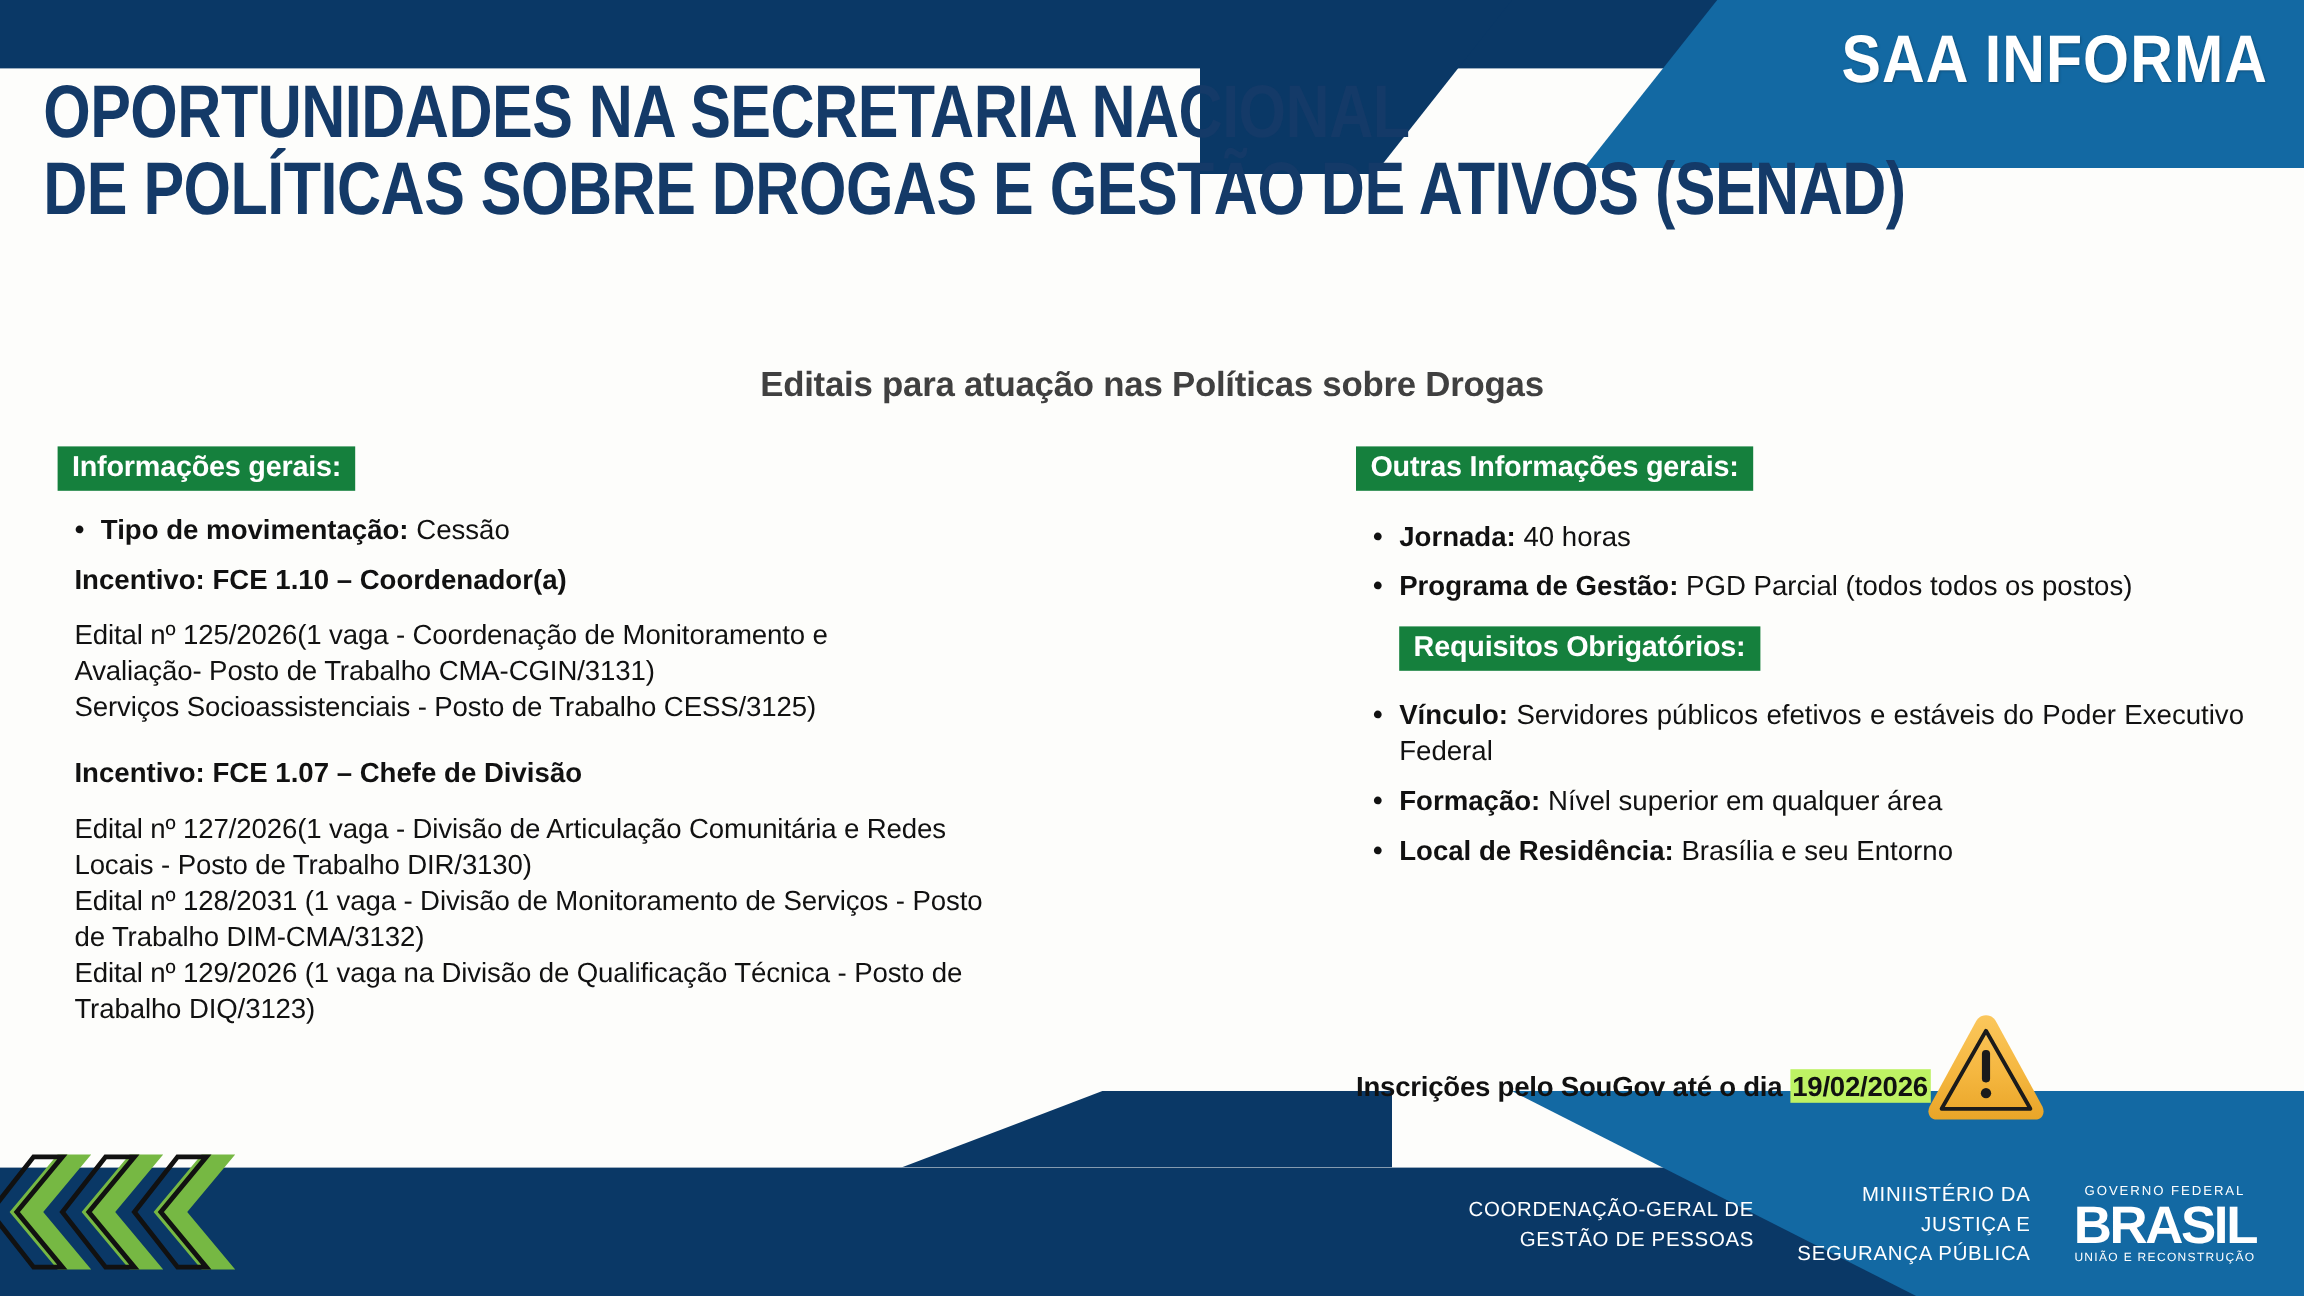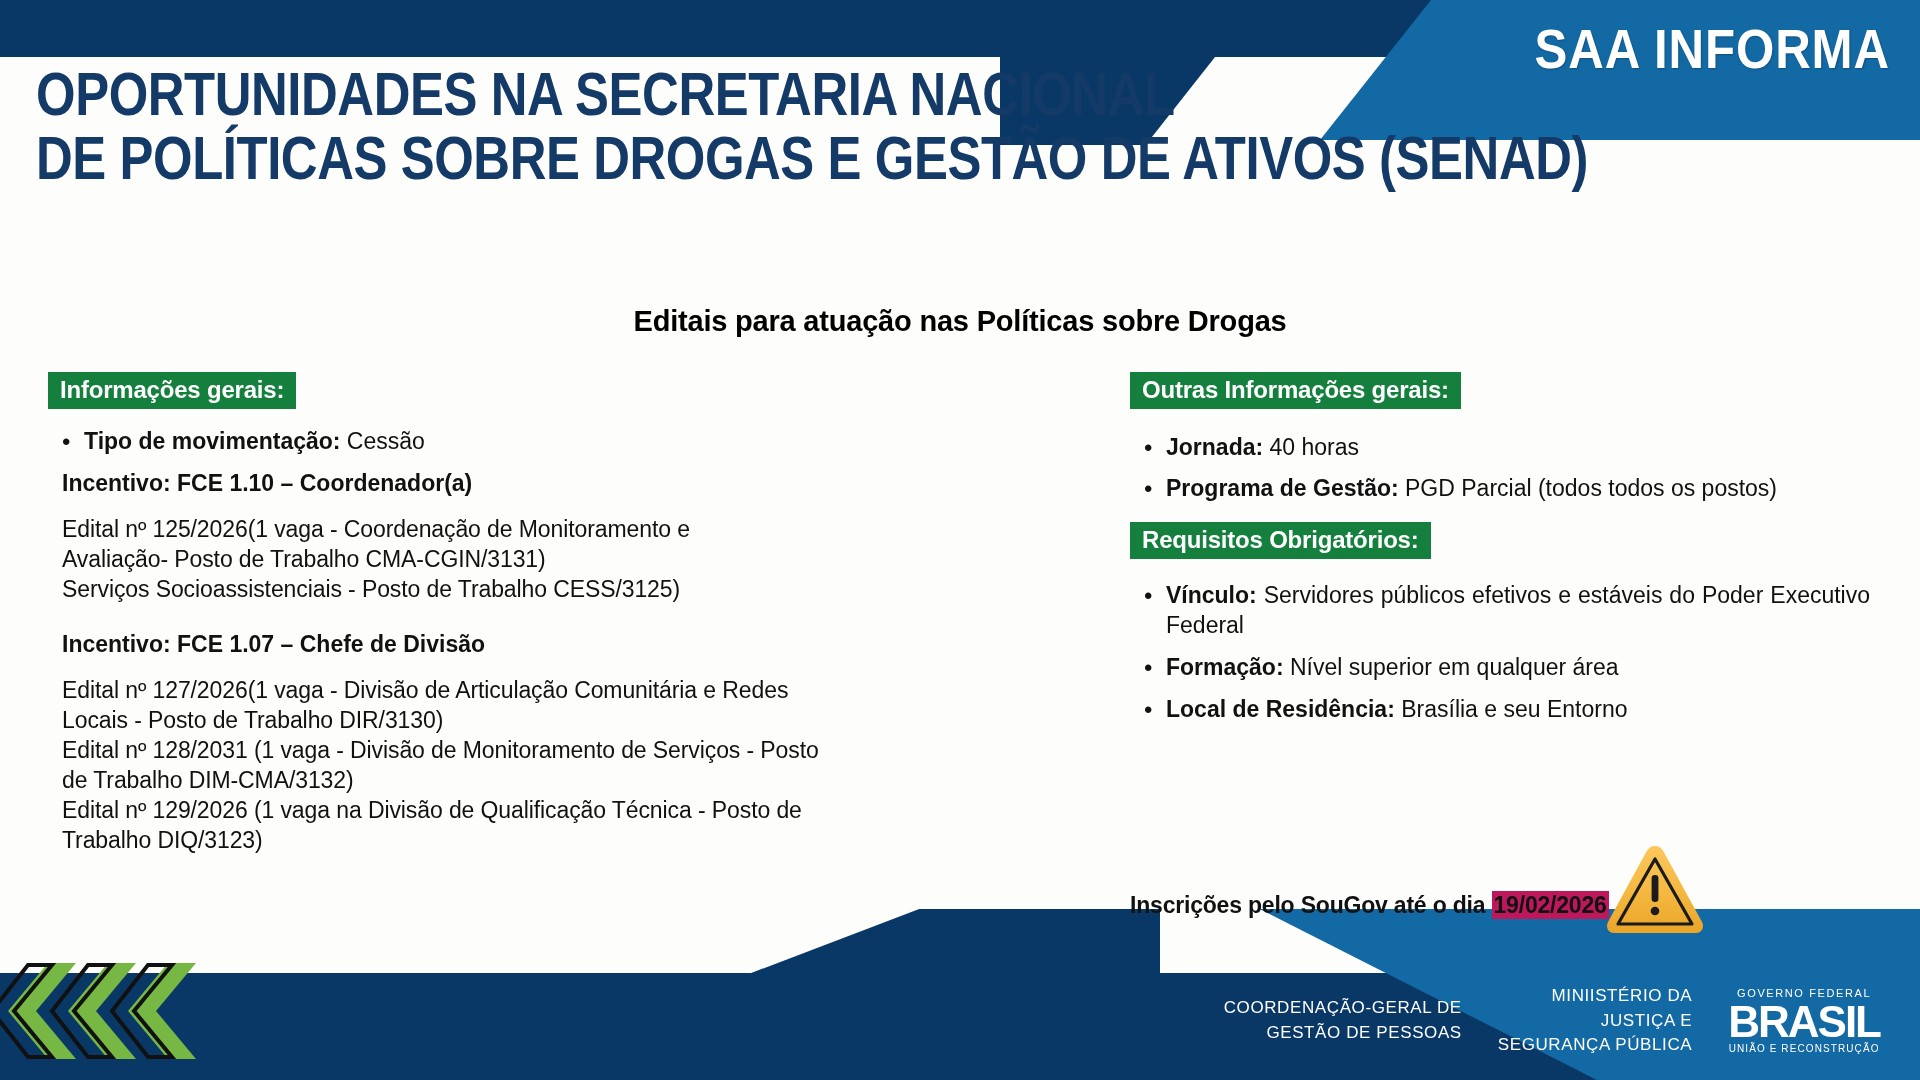--- a/index.html
+++ b/index.html
@@ -71,21 +71,21 @@
     letter-spacing: -0.5px;
     transform: scaleX(0.82);
     transform-origin: left center;
     white-space: nowrap;
   }
   .subtitle {
     position: absolute;
     left: 0; right: 0;
     top: 305px;
     text-align: center;
-    color: #000000;
+    color: #404040;
     font-size: 29px;
     font-weight: 700;
     letter-spacing: -0.2px;
     z-index: 5;
   }
 
   
   .col-left {
     position: absolute;
     left: 48px; top: 372px;
@@ -161,21 +161,21 @@
   }
   .callout-text {
     font-size: 23px;
     font-weight: 700;
     color: #111111;
     white-space: nowrap;
     position: relative;
     letter-spacing: -0.2px;
   }
   .hl-date {
-    background: #be185d;
+    background: #bef264;
     padding: 1px 2px;
   }
   .warn-icon {
     margin-left: -6px;
     margin-top: -26px;
   }
 
   
   .ftr-navy {
     position: absolute;
@@ -308,21 +308,21 @@
       <li>
         <b>Jornada:</b>
         <span>40 horas</span>
       </li>
       <li style="margin-bottom:14px;">
         <b>Programa de Gestão:</b>
         <span>PGD Parcial (todos todos os postos)</span>
       </li>
     </ul>
 
-    <div class="tag-wrap" style="margin-top:18px;">
+    <div class="tag-wrap" style="margin-top:18px;margin-left:36px;">
       <span class="sec-tag">Requisitos Obrigatórios:</span>
     </div>
 
     <ul class="bul req-list" style="margin-top:22px;">
       <li class="just">
         <b>Vínculo:</b>
         <span>Servidores públicos efetivos e estáveis do Poder Executivo Federal</span>
       </li>
       <li>
         <b>Formação:</b>

